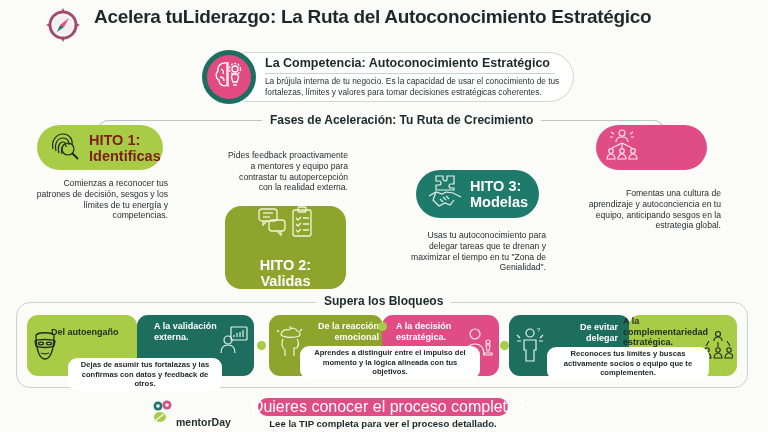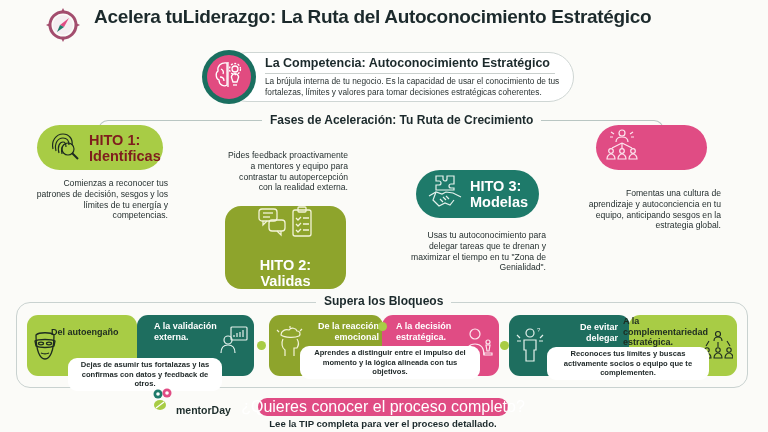--- a/index.html
+++ b/index.html
@@ -49,21 +49,21 @@
     .blk-d { left: 382px; width: 117px; background: #e04c84; }
     .blk-e { left: 509px; width: 121px; background: #1e6e5f; }
     .blk-f { left: 629px; width: 108px; background: #a8cc45; }
     .blk-text { font-size: 9px; font-weight: bold; line-height: 10.5px; }
     .note { background: #fff; border-radius: 9px; font-size: 7.6px; line-height: 9.6px; text-align: center; color: #1d2626; font-weight: bold; padding: 2px 4px; }
     .dot { width: 9px; height: 9px; border-radius: 50%; background: #a8cc45; }
 
     
     .cta { left: 258px; top: 398px; width: 250px; height: 18px; border-radius: 9px; background: #e04c84; color: #fff; font-size: 16px; display: flex; align-items: center; justify-content: center; white-space: nowrap; }
     .cta-sub { left: 258px; top: 418px; width: 250px; font-size: 9.6px; font-weight: bold; text-align: center; color: #1c2a2c; white-space: nowrap; }
-    .logo { left: 152px; top: 388px; display: flex; align-items: flex-end; gap: 2px; }
+    .logo { left: 152px; top: 400px; display: flex; align-items: flex-end; gap: 2px; }
     .logo-text { font-size: 10.5px; font-weight: bold; color: #1e2e2c; }
   </style>
 </head>
 <body>
 
 <div class="abs title-wrap">
   <span>
     <svg width="38" height="38" viewBox="0 0 38 38">
       <circle cx="19" cy="19" r="13" fill="none" stroke="#a34d6e" stroke-width="3"></circle>
       <circle cx="19" cy="19" r="10" fill="#f5eef1"></circle>

